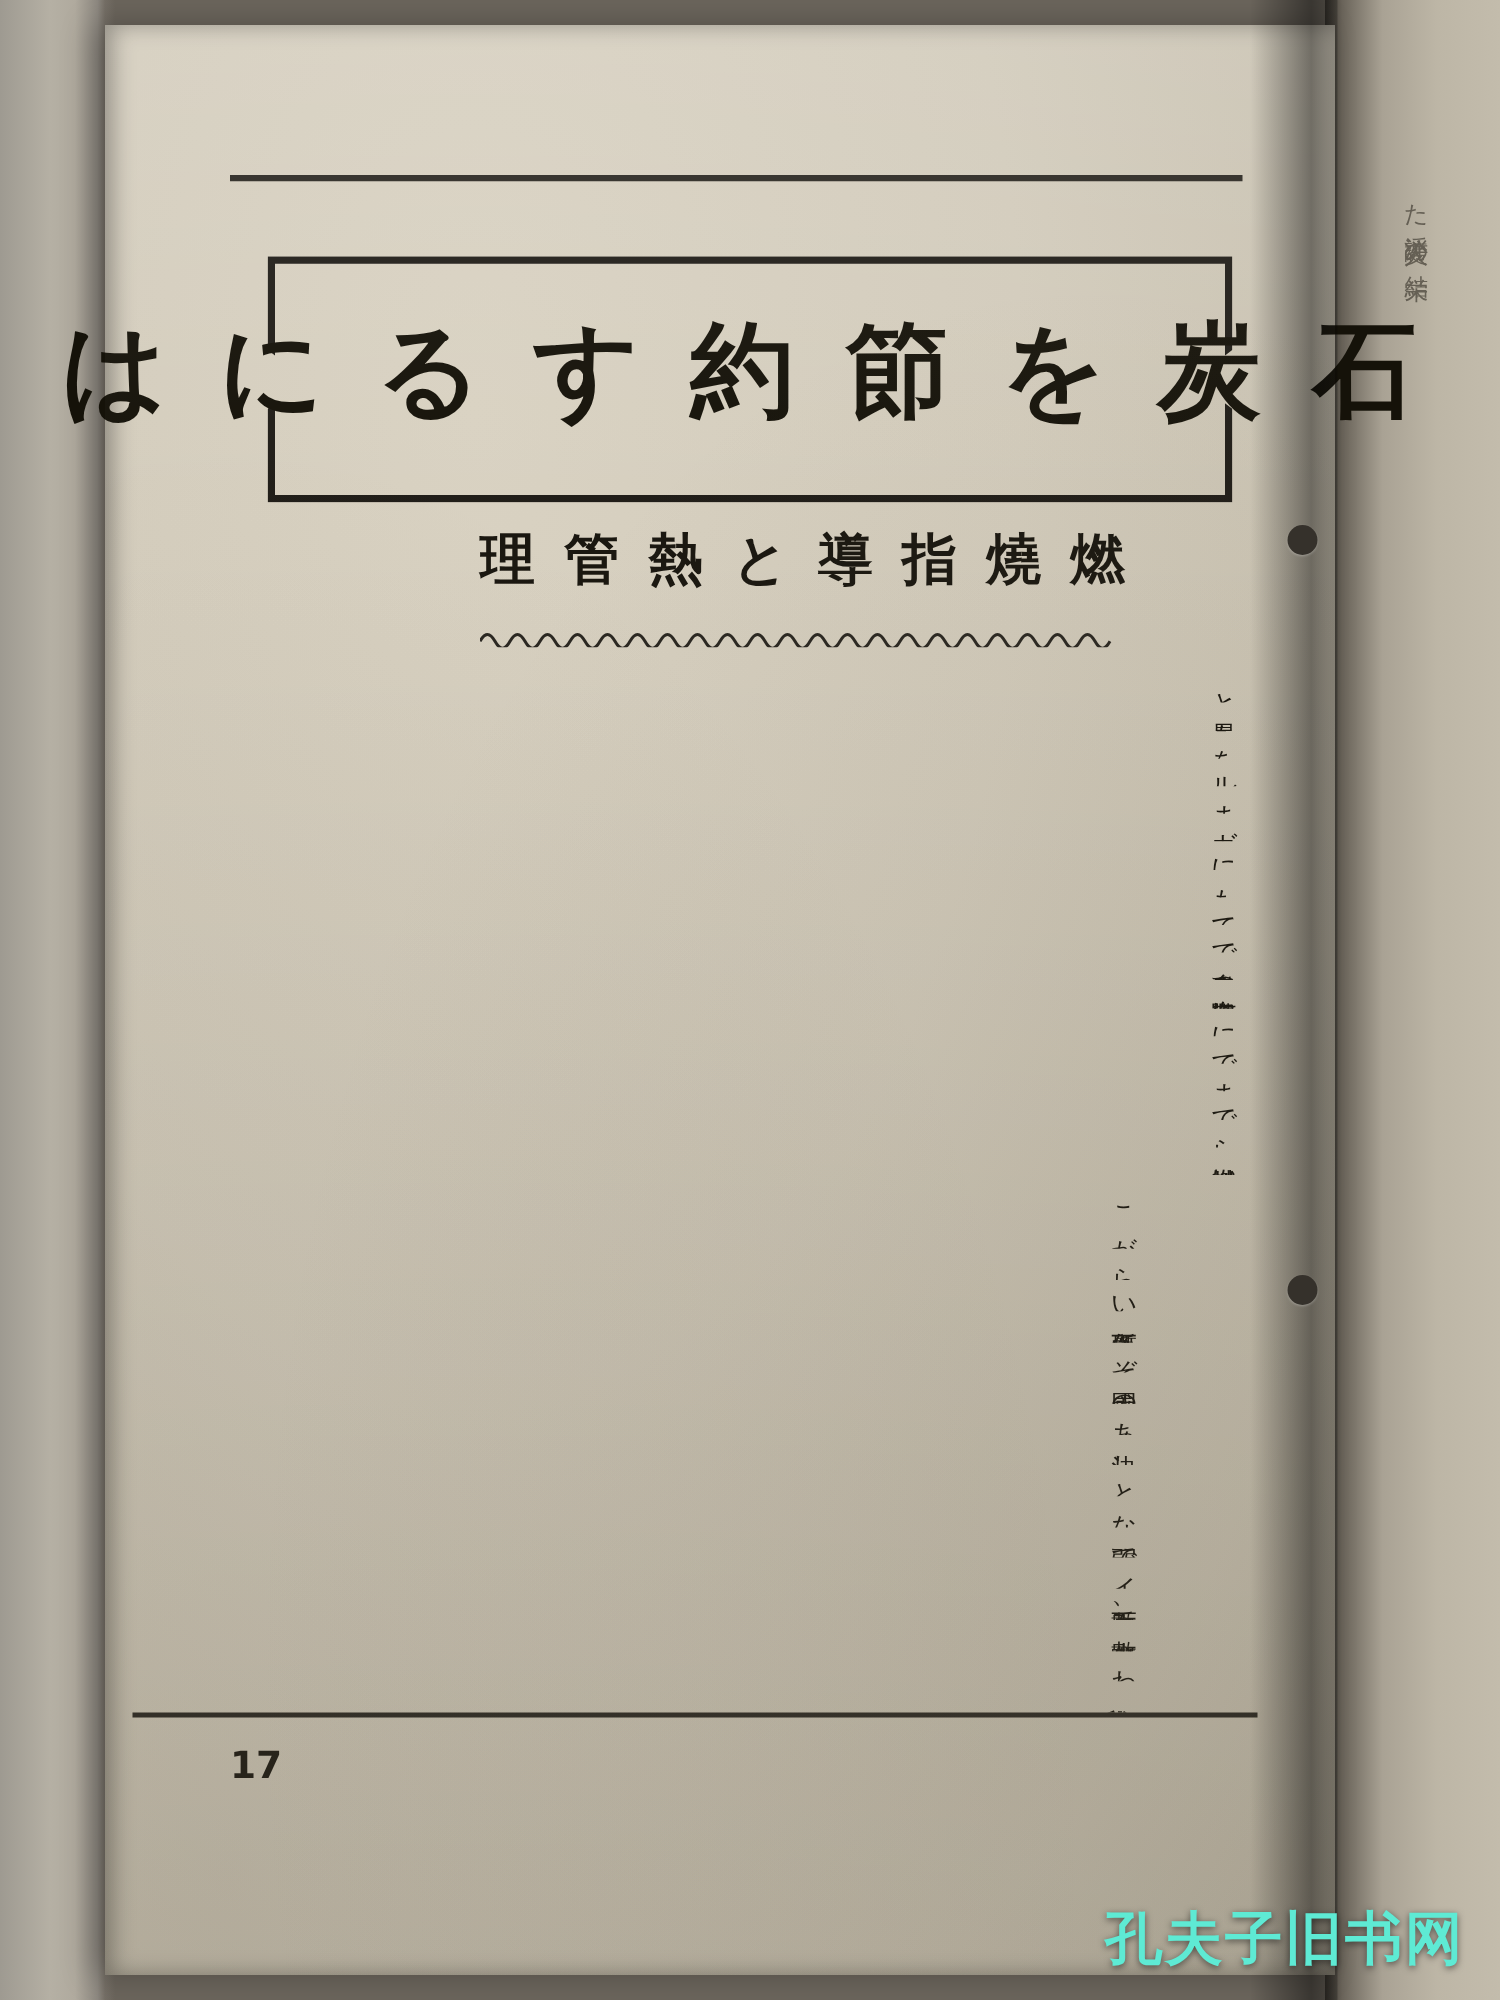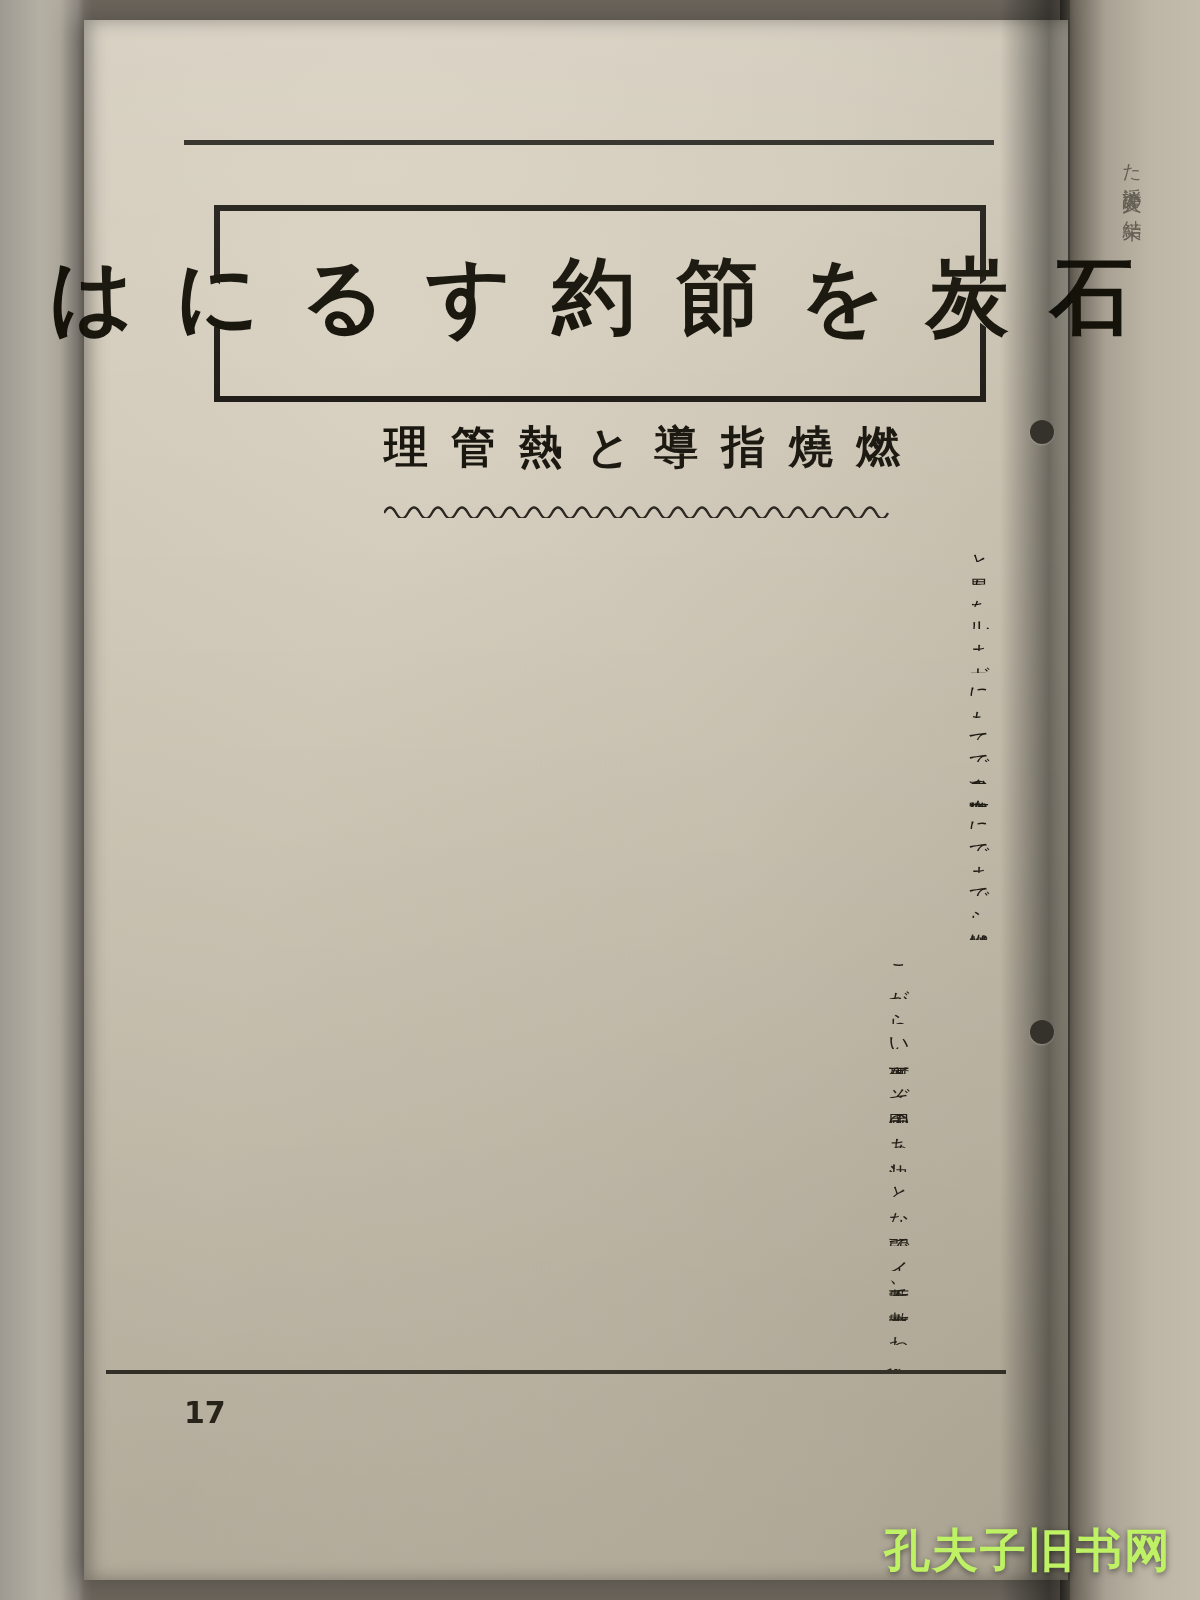--- a/index.html
+++ b/index.html
@@ -224,21 +224,21 @@
     white-space: nowrap;
     overflow: hidden;
   }
 
   
   .wm {
     position: absolute;
     right: 28px;
     bottom: 26px;
     text-align: right;
-    color: #bef264;
+    color: #5eead4;
     text-shadow: 0 2px 6px rgba(0,0,0,0.55);
     pointer-events: none;
   }
   .wm-main {
     font-size: 46px;
     font-weight: bold;
     letter-spacing: 2px;
     line-height: 1.05;
   }
   .wm-sub {

